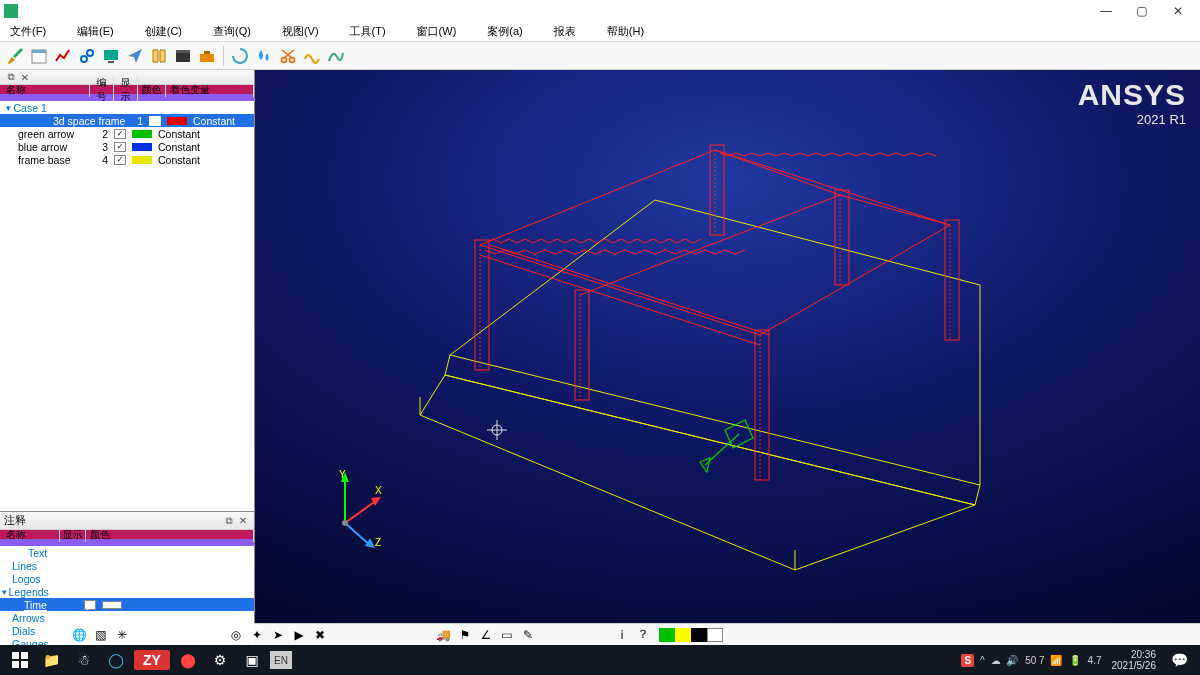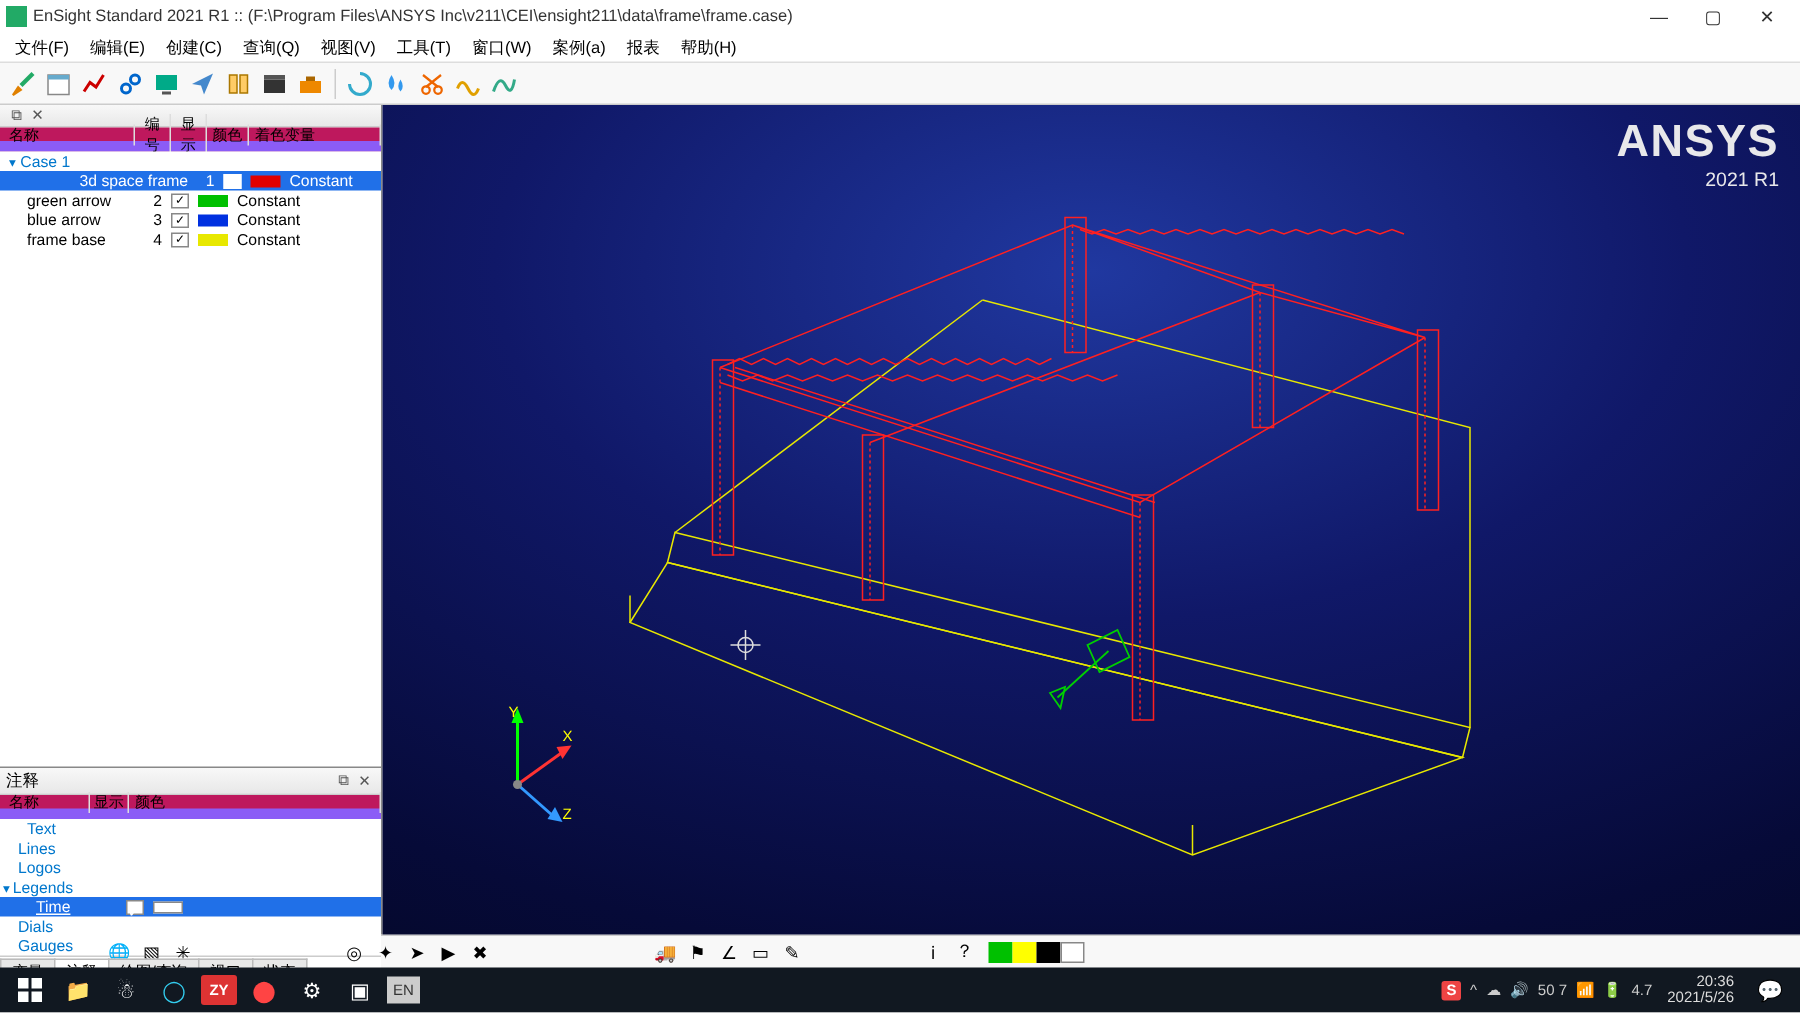--- a/index.html
+++ b/index.html
@@ -5,21 +5,21 @@
 * { margin: 0; padding: 0; box-sizing: border-box; font-family: "Microsoft YaHei", "Segoe UI", sans-serif; }
 body { width: 1200px; height: 675px; background: #f0f0f0; overflow: hidden; position: relative; }
 
 
 .titlebar { height: 22px; background: #fff; display: flex; align-items: center; padding: 0 4px; font-size: 11px; color: #333; }
 .titlebar .icon { width: 14px; height: 14px; background: #2a6; margin-right: 4px; display:inline-block; }
 .titlebar .spacer { flex: 1; }
 .win-btn { width: 36px; height: 22px; display: flex; align-items: center; justify-content: center; font-size: 12px; }
 
 
-.menubar { height: 20px; background: #fff; display: flex; align-items: center; font-size: 11px; gap: 2px; padding-left: 4px; border-bottom: 1px solid #ddd; }
+.menubar { height: 20px; background: #fff; display: flex; align-items: center; font-size: 11px; gap: 19px; padding-left: 4px; border-bottom: 1px solid #ddd; }
 .menubar .m { padding: 0 6px; }
 
 
 .toolbar { height: 28px; background: #f8f8f8; border-bottom: 1px solid #ccc; display: flex; align-items: center; gap: 2px; padding: 0 4px; }
 .tool { width: 22px; height: 22px; display:flex; align-items:center; justify-content:center; font-size:14px; }
 .tool svg { width:18px; height:18px; }
 .sep { width:1px; height:20px; background:#ccc; margin:0 3px; }
 
 
 .main { display: flex; height: calc(675px - 22px - 20px - 28px - 22px - 30px); }
@@ -77,21 +77,20 @@
 .axis svg{overflow:visible;}
 
 
 .scene{position:absolute;inset:0;}
 </style>
 </head>
 <body>
 
 <div class="titlebar">
   <span class="icon"></span>
-  <span>EnSight Standard 2021 R1 ::  (F:\Program Files\ANSYS Inc\v211\CEI\ensight211\data\frame\frame.case)</span>
   <span class="spacer"></span>
   <div class="win-btn">—</div>
   <div class="win-btn">▢</div>
   <div class="win-btn close">✕</div>
 </div>
 
 <div class="menubar">
   <div class="m">文件(F)</div>
   <div class="m">编辑(E)</div>
   <div class="m">创建(C)</div>
@@ -244,37 +243,40 @@
         <span class="title">注释</span>
         <span class="pbtn">⧉</span>
         <span class="pbtn">✕</span>
       </div>
       <div class="colhead">
         <span style="flex:0 0 60px;padding-left:6px">名称</span>
         <span style="width:26px;text-align:center">显示</span>
         <span style="flex:1;padding-left:4px">颜色</span>
       </div>
       <div class="annot-list" id="annot-rows">
-          <div class="annot-row" style="padding-left: 18px;">
+          <div class="annot-row" style="padding-left: 28px;">
             <span class="aname">Text</span>
           </div>
           <div class="annot-row" style="padding-left: 12px;">
             <span class="aname">Lines</span>
           </div>
           <div class="annot-row" style="padding-left: 12px;">
             <span class="aname">Logos</span>
           </div>
           <div class="annot-row" style="padding-left: 12px;">
             <span style="font-size:9px;margin-left:-10px;margin-right:2px">▾</span>
             <span class="aname">Legends</span>
           </div>
           <div class="annot-row sel" style="padding-left: 24px;">
             <span class="aname">Time</span>
             <span class="avis">✓</span>
             <span class="asw" style="background:#ffffff;border:1px solid #888"></span>
+          </div>
+          <div class="annot-row" style="padding-left: 12px;">
+            <span class="aname">Arrows</span>
           </div>
           <div class="annot-row" style="padding-left: 12px;">
             <span class="aname">Dials</span>
           </div>
           <div class="annot-row" style="padding-left: 12px;">
             <span class="aname">Gauges</span>
           </div>
         </div>
       <div class="tabs">
         <div class="tab">变量</div>
@@ -402,21 +404,21 @@
       <svg width="16" height="16">
         <rect width="7" height="7" fill="#fff"></rect>
         <rect x="9" width="7" height="7" fill="#fff"></rect>
         <rect y="9" width="7" height="7" fill="#fff"></rect>
         <rect x="9" y="9" width="7" height="7" fill="#fff"></rect>
       </svg>
     </div>
   <div class="ti">📁</div>
   <div class="ti" style="color:#fff">☃</div>
   <div class="ti" style="color:#3ce">◯</div>
-  <div class="ti" style="background:#d33;color:#fff;font-size:10px;font-weight:bold;width:24px;height:20px;border-radius:2px;">ZY</div>
+  <div class="ti" style="background:#d33;color:#fff;font-size:14px;font-weight:bold;width:36px;height:20px;border-radius:2px;">ZY</div>
   <div class="ti" style="color:#f44">⬤</div>
   <div class="ti">⚙</div>
   <div class="ti">▣</div>
   <div class="ti" style="background:#ccc;color:#333;font-size:10px;width:22px;height:18px;">EN</div>
   <div class="tspacer"></div>
   <div class="tray">
     <span style="background:#e44;color:#fff;padding:1px 3px;border-radius:2px;font-weight:bold">S</span>
     <span>^</span>
     <span>☁</span>
     <span>🔊</span>

